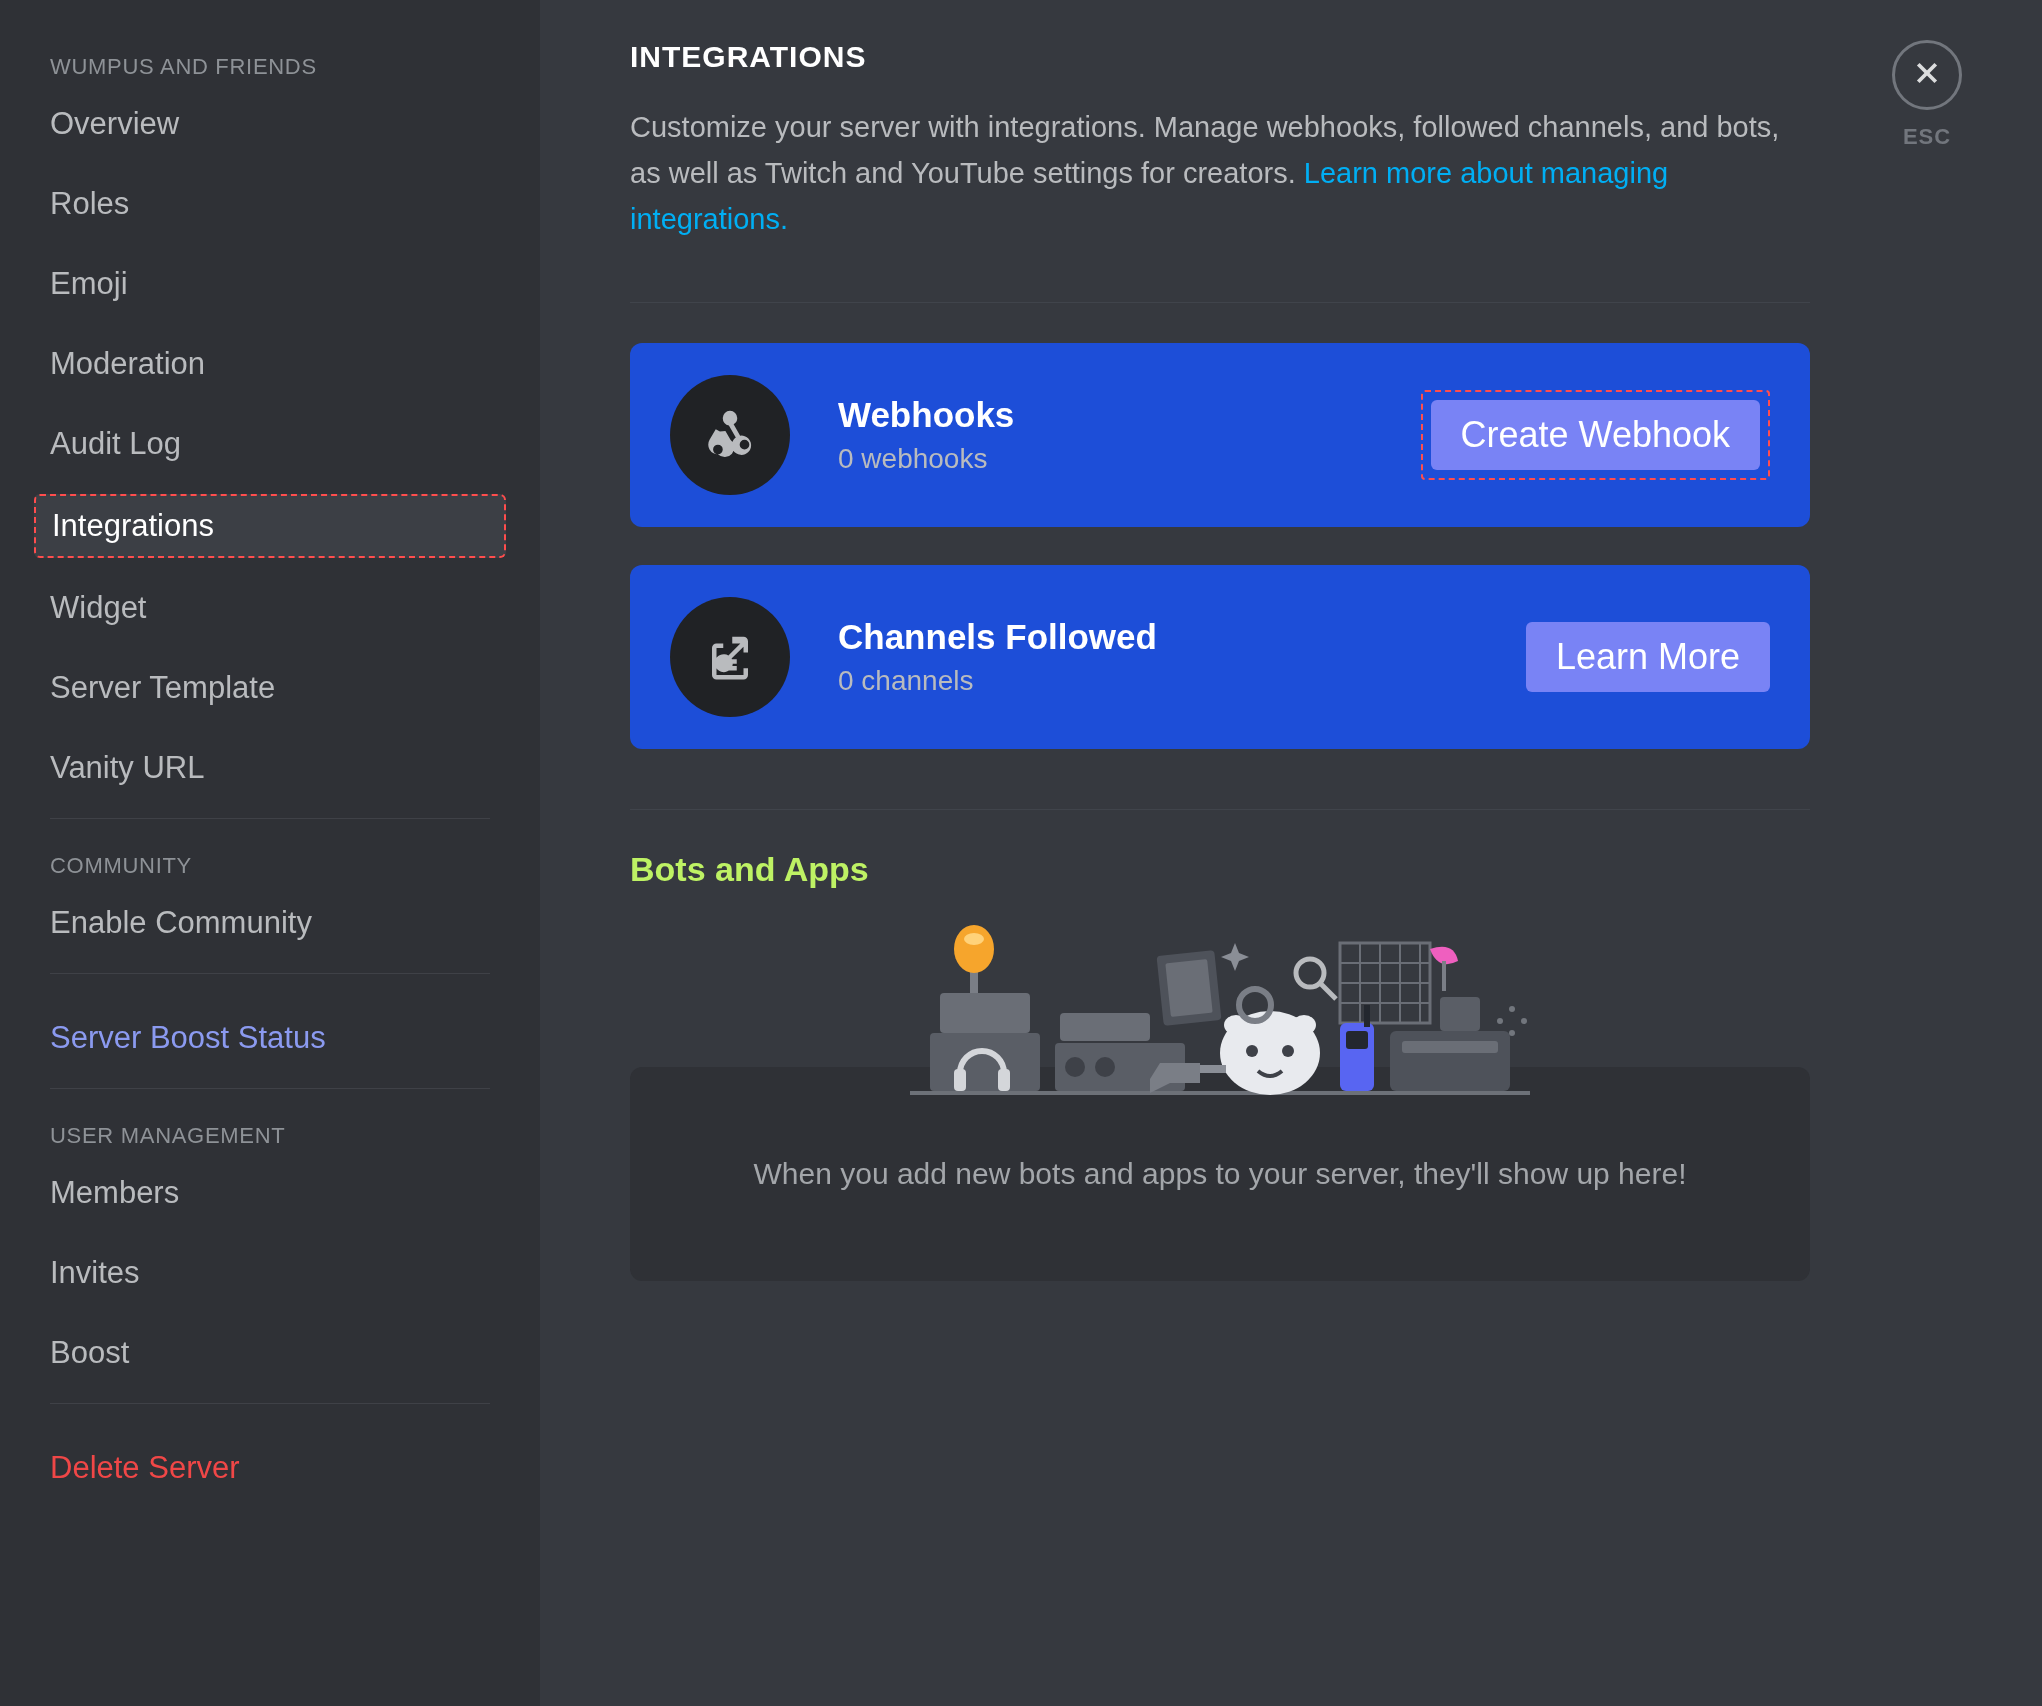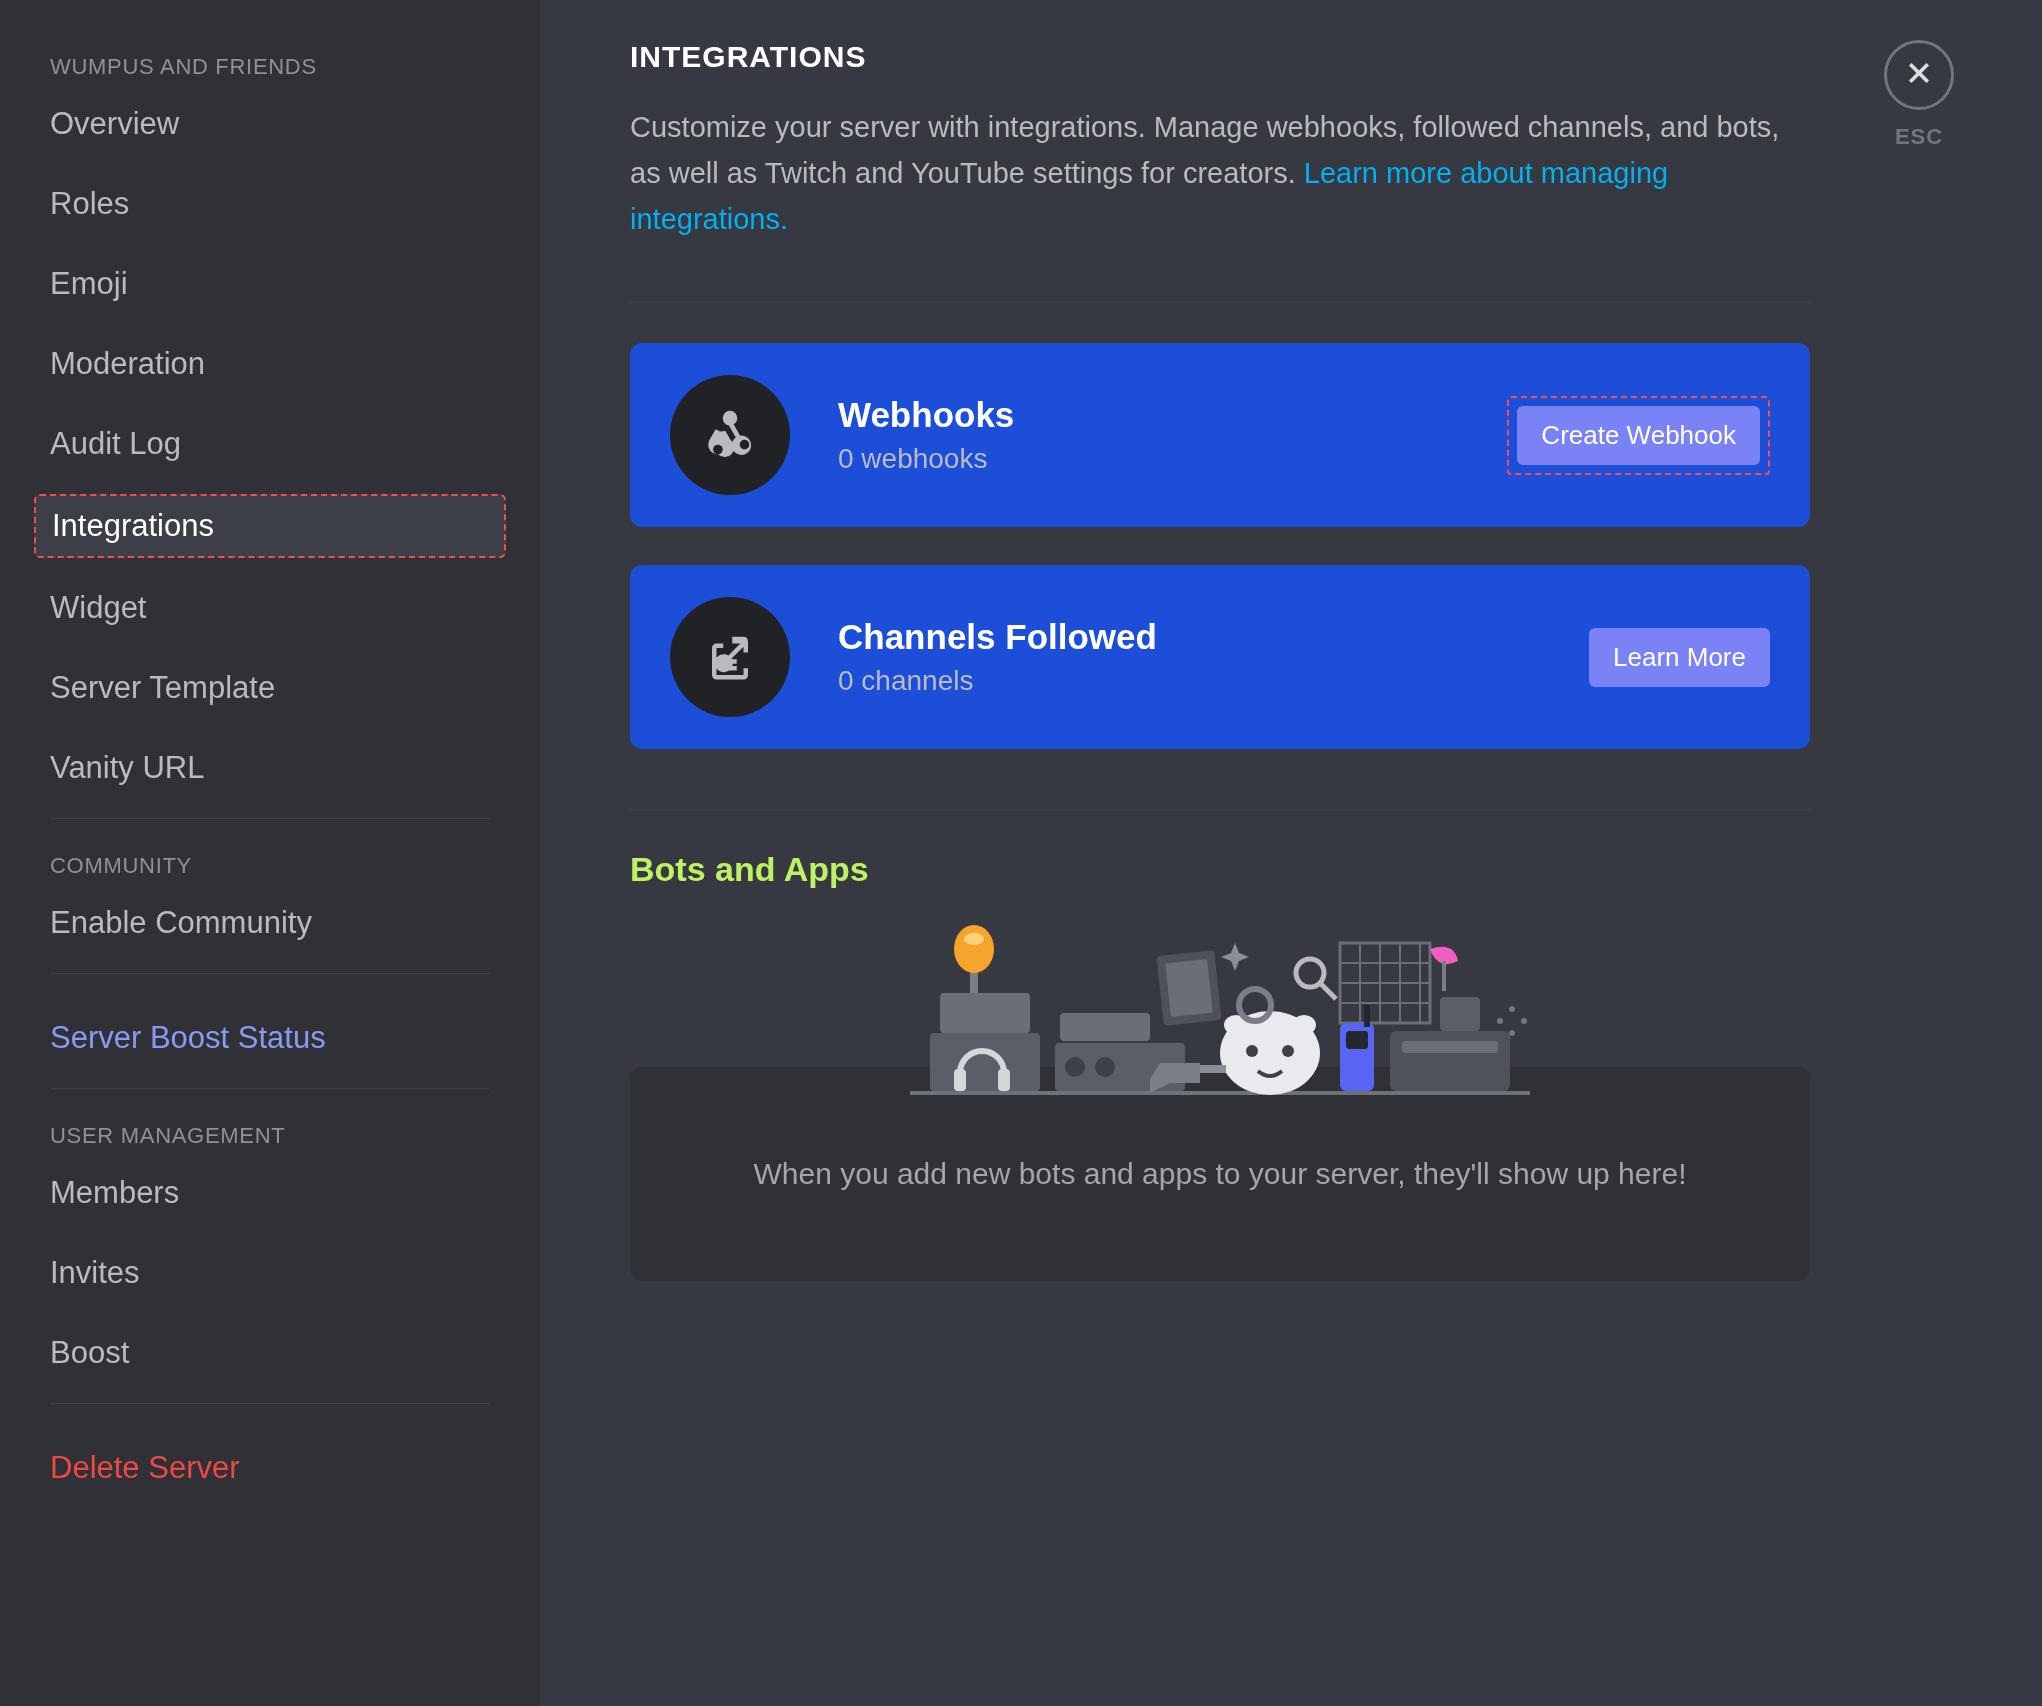--- a/index.html
+++ b/index.html
@@ -62,21 +62,21 @@
   }
 
   .content {
     flex: 1;
     padding: 40px 0 0 90px;
     position: relative;
   }
   .close-stack {
     position: absolute;
     top: 40px;
-    right: 88px;
+    right: 80px;
     text-align: center;
   }
   .close-btn {
     width: 64px;
     height: 64px;
     border: 3px solid #72767d;
     border-radius: 50%;
     display: flex;
     align-items: center;
     justify-content: center;
@@ -152,23 +152,23 @@
     color: #ffffff;
     margin-bottom: 8px;
   }
   .card-sub {
     font-size: 28px;
     color: #b9bbbe;
   }
   .card-btn {
     background: #7983f5;
     color: #ffffff;
-    font-size: 26px;
+    font-size: 36px;
     font-weight: 500;
-    padding: 14px 24px;
+    padding: 14px 30px;
     border-radius: 6px;
     cursor: pointer;
     white-space: nowrap;
   }
   .btn-highlight-wrap {
     border: 2px dashed #ff4d4d;
     padding: 8px;
     border-radius: 4px;
   }
 

